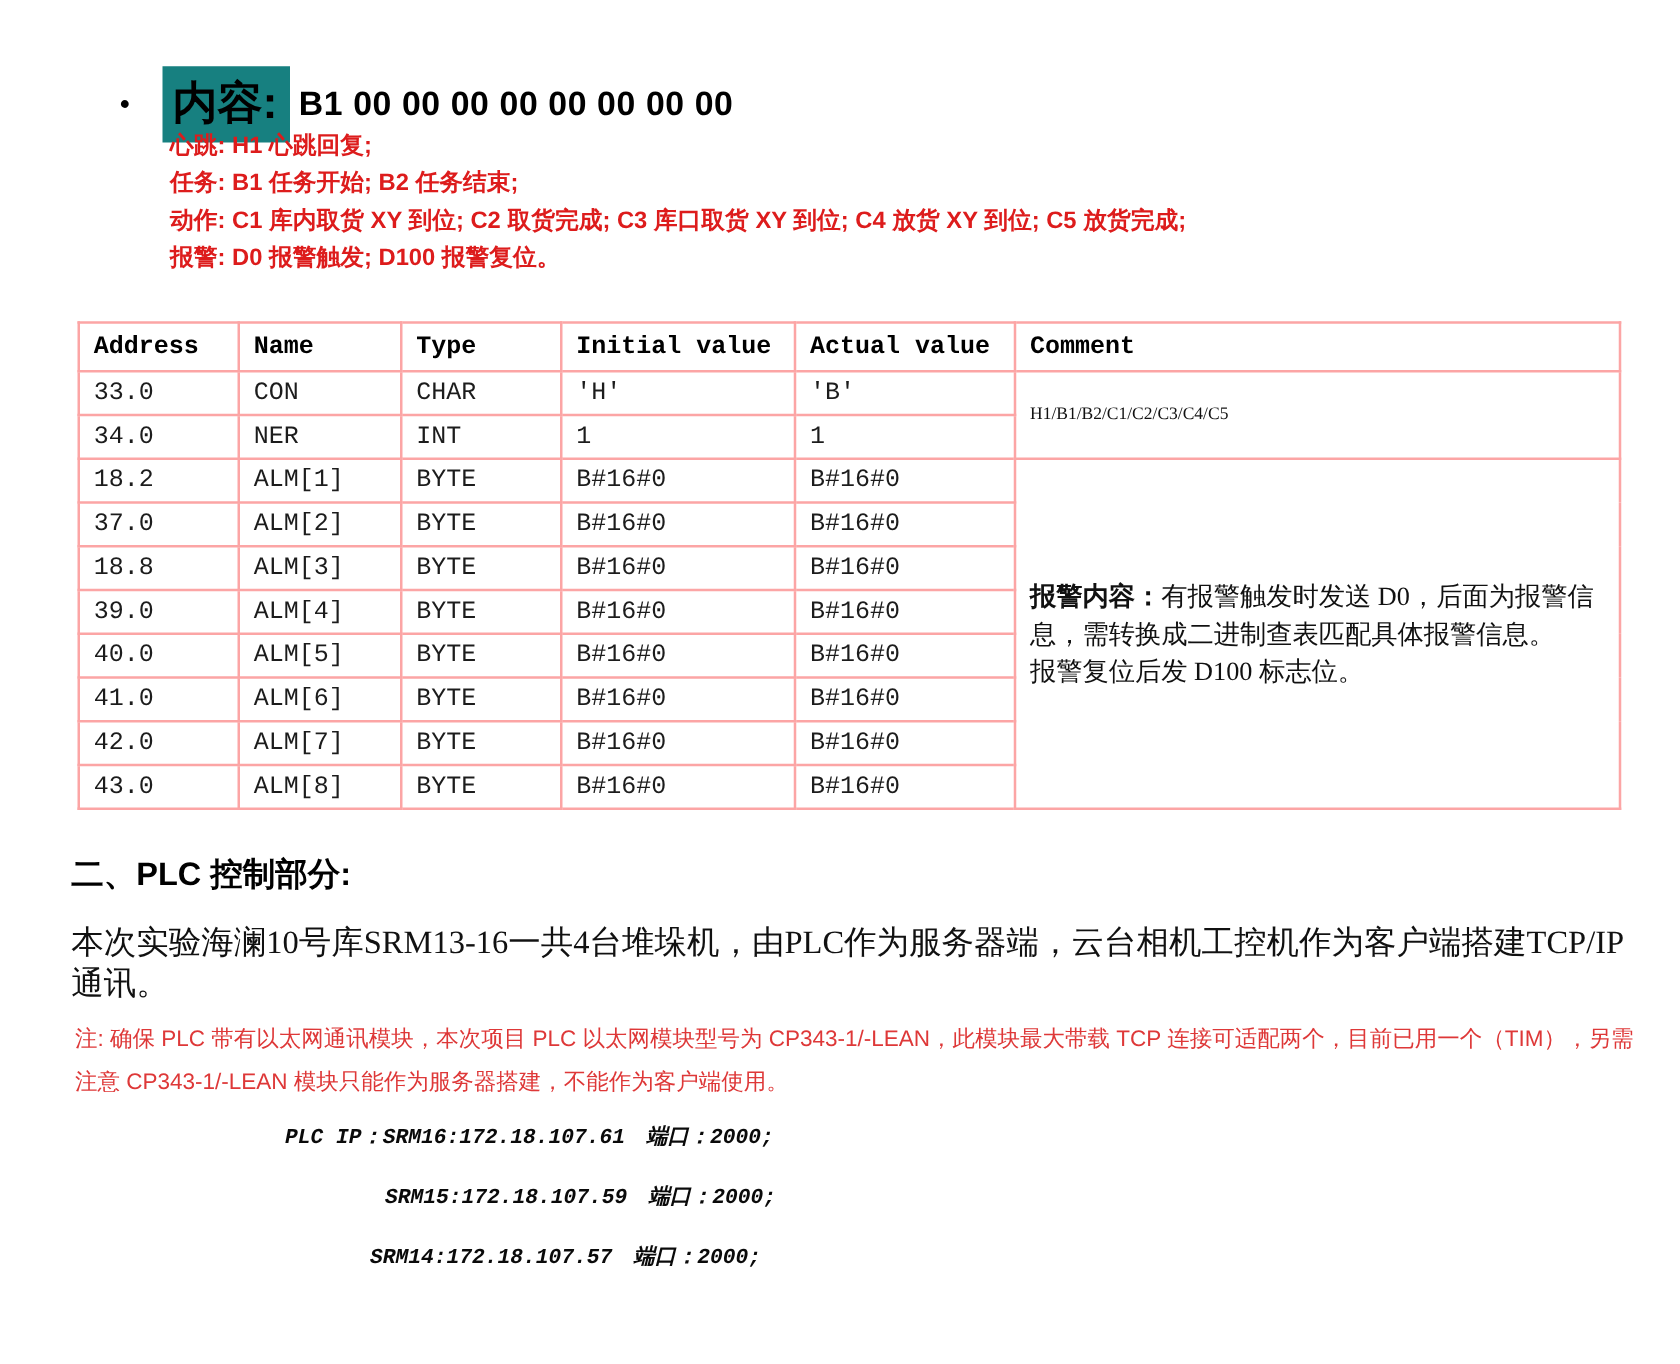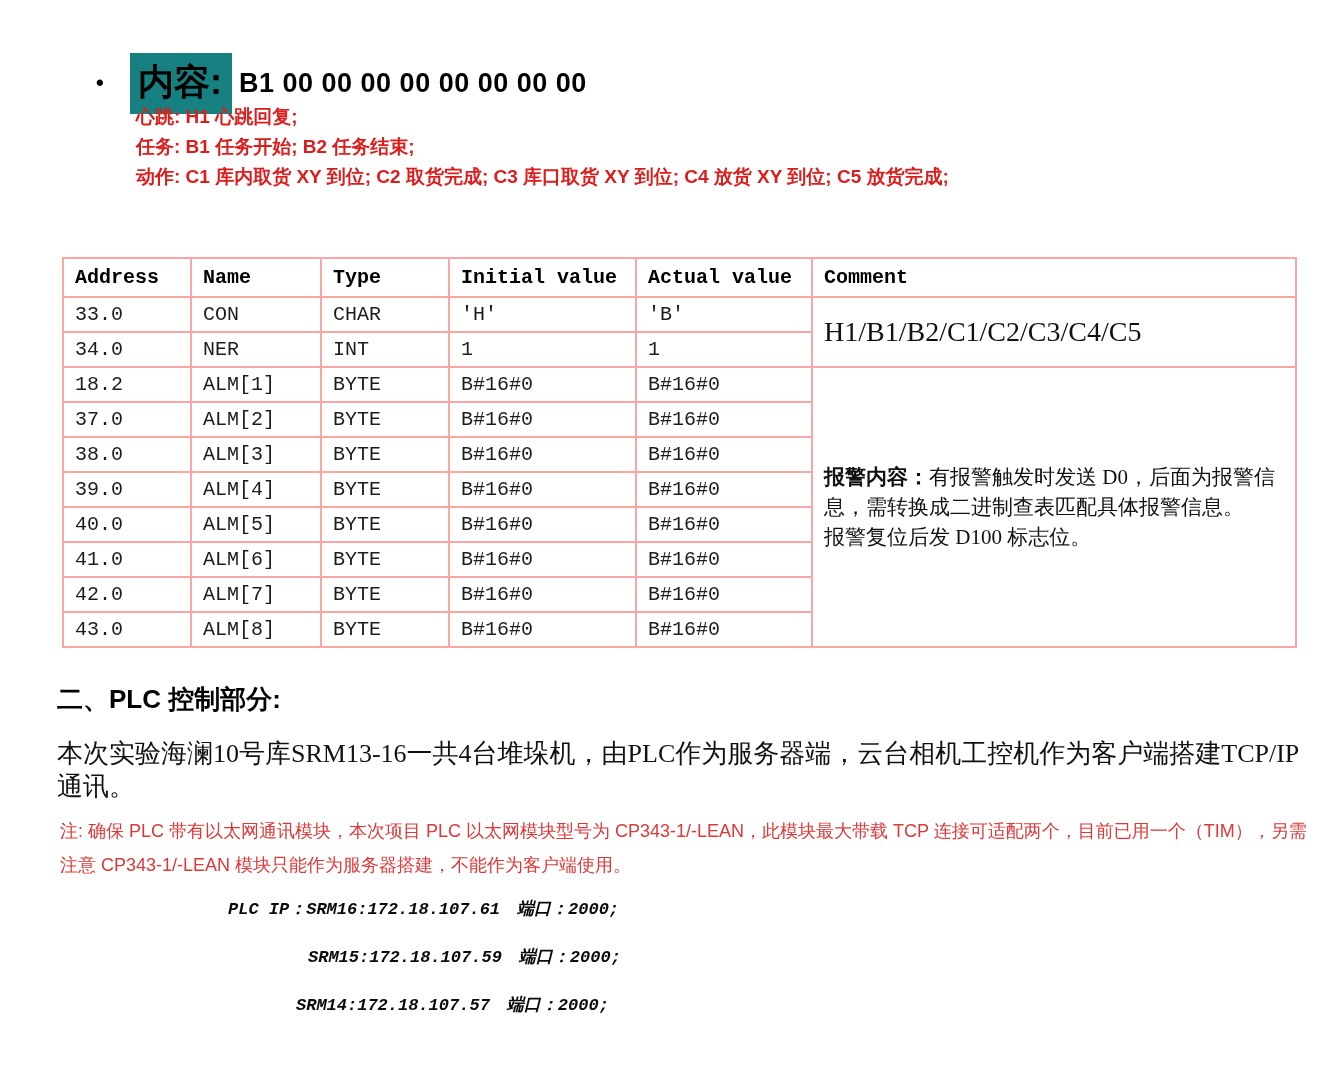--- a/index.html
+++ b/index.html
@@ -69,21 +69,21 @@
     padding: 0 6px 0 11px;
     text-align: left;
     vertical-align: middle;
     overflow: hidden;
   }
   table.plc thead tr { height: 39px; }
   table.plc tbody tr { height: 35px; }
   table.plc th { font-weight: bold; color: #000; }
   td.comment-a {
     font-family: "Liberation Serif", serif;
-    font-size: 28px;
+    font-size: 14px;
     color: #111;
     padding-left: 13px;
   }
   td.comment-b {
     font-family: "Liberation Serif", serif;
     font-size: 21px;
     line-height: 30px;
     color: #111;
     padding-left: 13px;
     padding-right: 8px;
@@ -146,20 +146,21 @@
   <div class="bullet-line">
     <span class="bullet-dot">•</span>
     <span class="hl-label">内容: </span>
     <span class="content-value">B1 00 00 00 00 00 00 00 00</span>
   </div>
 
   <div class="signals">
     <div>心跳: H1 心跳回复;</div>
     <div>任务: B1 任务开始; B2 任务结束;</div>
     <div>动作: C1 库内取货 XY 到位; C2 取货完成; C3 库口取货 XY 到位; C4 放货 XY 到位; C5 放货完成;</div>
+    <div>报警: D0 报警触发; D100 报警复位。</div>
   </div>
 
   <div class="tbl-wrap">
     <table class="plc">
       <colgroup>
         <col style="width:128px">
           <col style="width:130px">
           <col style="width:128px">
         <col style="width:187px">
           <col style="width:176px">
@@ -203,21 +204,21 @@
           </td>
         </tr>
         <tr>
           <td>37.0</td>
           <td>ALM[2]</td>
           <td>BYTE</td>
           <td>B#16#0</td>
           <td>B#16#0</td>
         </tr>
         <tr>
-          <td>38.0</td>
+          <td>18.8</td>
           <td>ALM[3]</td>
           <td>BYTE</td>
           <td>B#16#0</td>
           <td>B#16#0</td>
         </tr>
         <tr>
           <td>39.0</td>
           <td>ALM[4]</td>
           <td>BYTE</td>
           <td>B#16#0</td>

